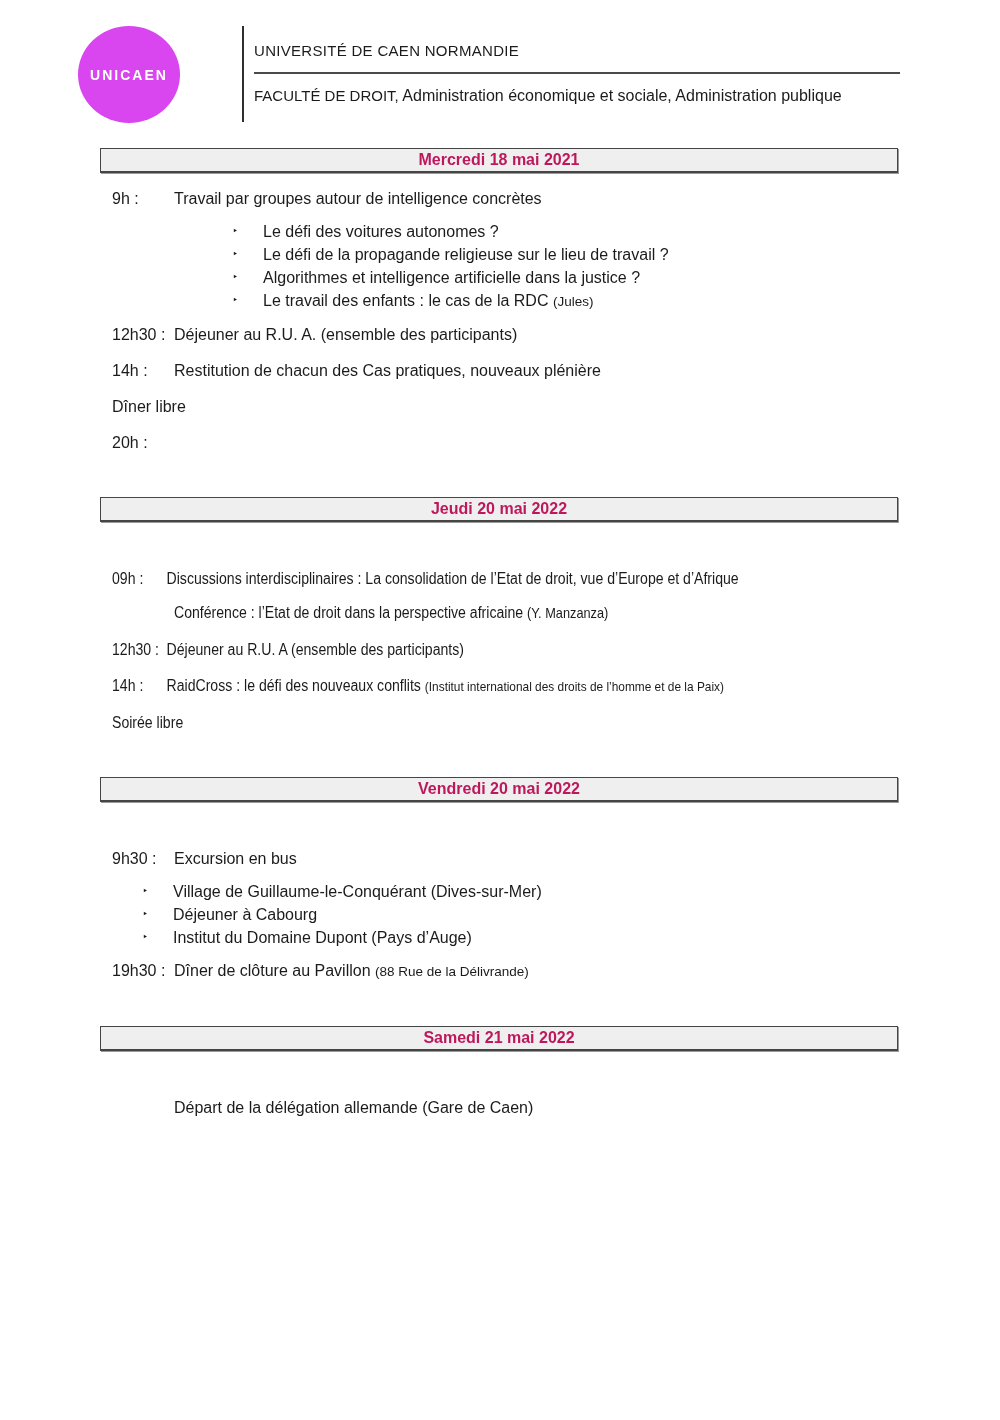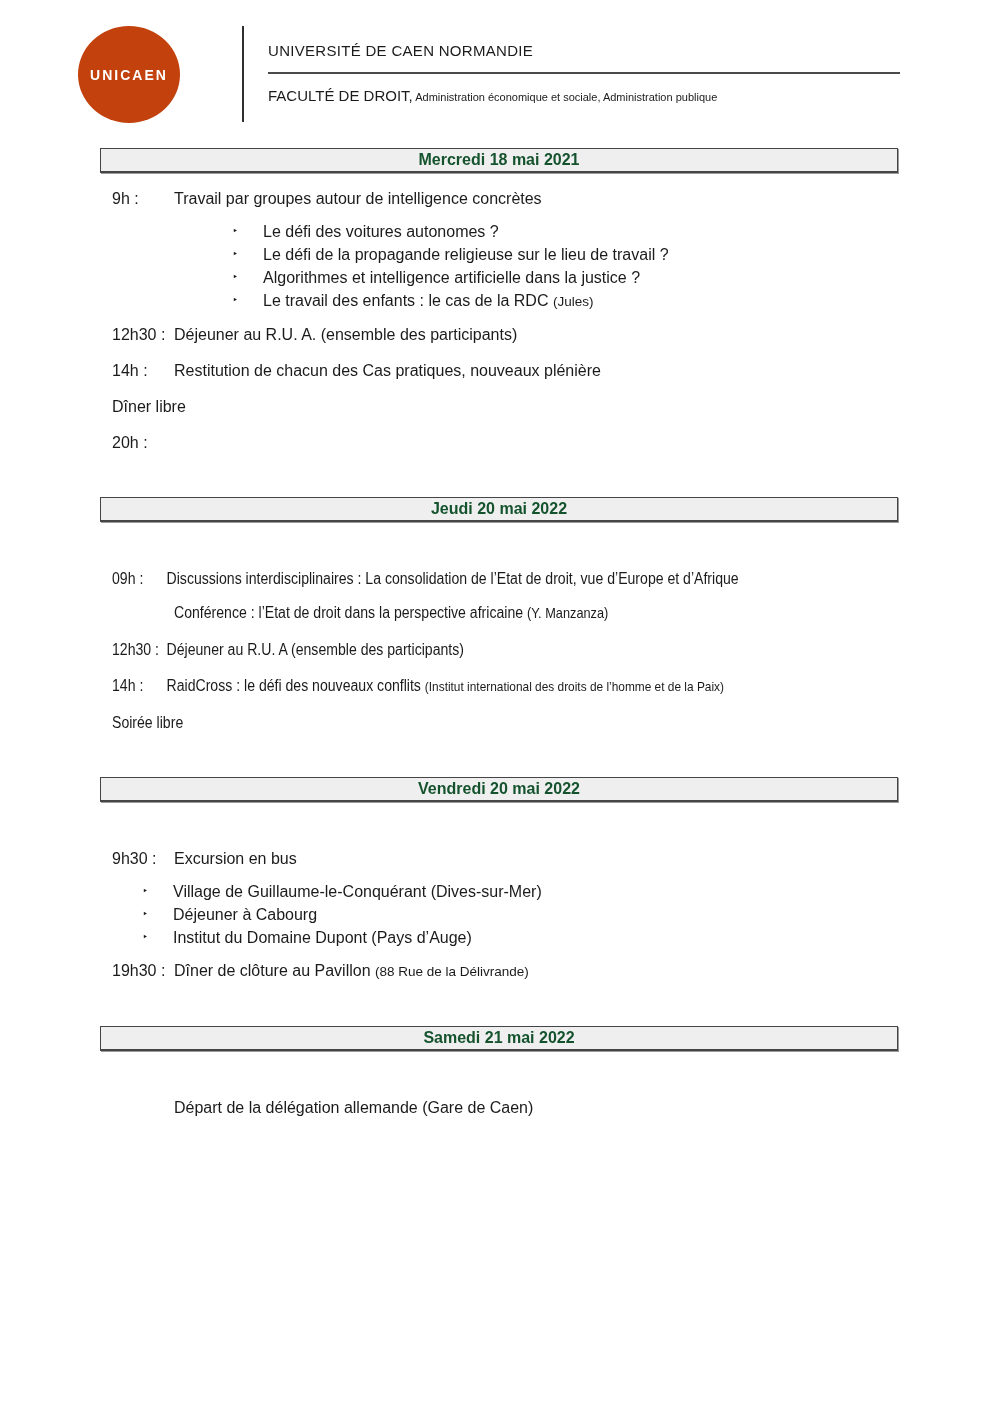--- a/index.html
+++ b/index.html
@@ -8,44 +8,44 @@
     width:1000px;height:1420px;
     background:#ffffff;
     overflow:hidden;
     font-family:"Liberation Sans", sans-serif;
     color:#1b1b1b;
   }
   
   .doc-header{display:flex;align-items:flex-start;margin:26px 100px 0 78px;}
   .logo{
     flex:0 0 auto;width:102px;height:97px;border-radius:50%;
-    background:#c2410c;display:flex;align-items:center;justify-content:center;
+    background:#d946ef;display:flex;align-items:center;justify-content:center;
   }
   .logo-text{color:#ffffff;font-size:14px;font-weight:bold;letter-spacing:2px;}
   .v-divider{flex:0 0 auto;width:2px;height:96px;background:#2f2f2f;margin-left:62px;}
-  .header-text{flex:1;margin-left:24px;}
+  .header-text{flex:1;margin-left:10px;}
   .header-line1{margin-top:16px;font-size:15px;letter-spacing:.3px;}
   .h-rule{height:2px;background:#4a4a4a;margin-top:13px;}
   .header-line2{margin-top:13px;font-size:15px;}
-  .header-line2 .faculty-rest{font-size:11px;}
+  .header-line2 .faculty-rest{font-size:16px;}
   
   .content{padding:0 102px 0 100px;}
   .section{margin-top:44px;}
   .section:first-of-type{margin-top:25px;}
   .section-bar{
     background:#efefef;
     border:1px solid #454545;
     border-bottom-width:2px;
     box-shadow:1px 1px 0 #9a9a9a;
     height:22px;
     text-align:center;
     font-weight:bold;
     font-size:16px;
     line-height:22px;
-    color:#14532d;
+    color:#be185d;
   }
   .row{display:flex;margin:15px 0 0 12px;font-size:16px;line-height:21px;}
   .section .row.first{margin-top:15px;}
   .section:not(:first-of-type) .row.first{margin-top:46px;}
   .row .time{flex:0 0 62px;}
   .row.indent{margin-left:74px;}
   .row.indent.cont{margin-top:13px;}
   .condensed{transform:scaleX(0.88);transform-origin:0 50%;white-space:nowrap;}
   .bullet-list{margin-top:11px;}
   .bullet-list.deep{margin-left:133px;}

